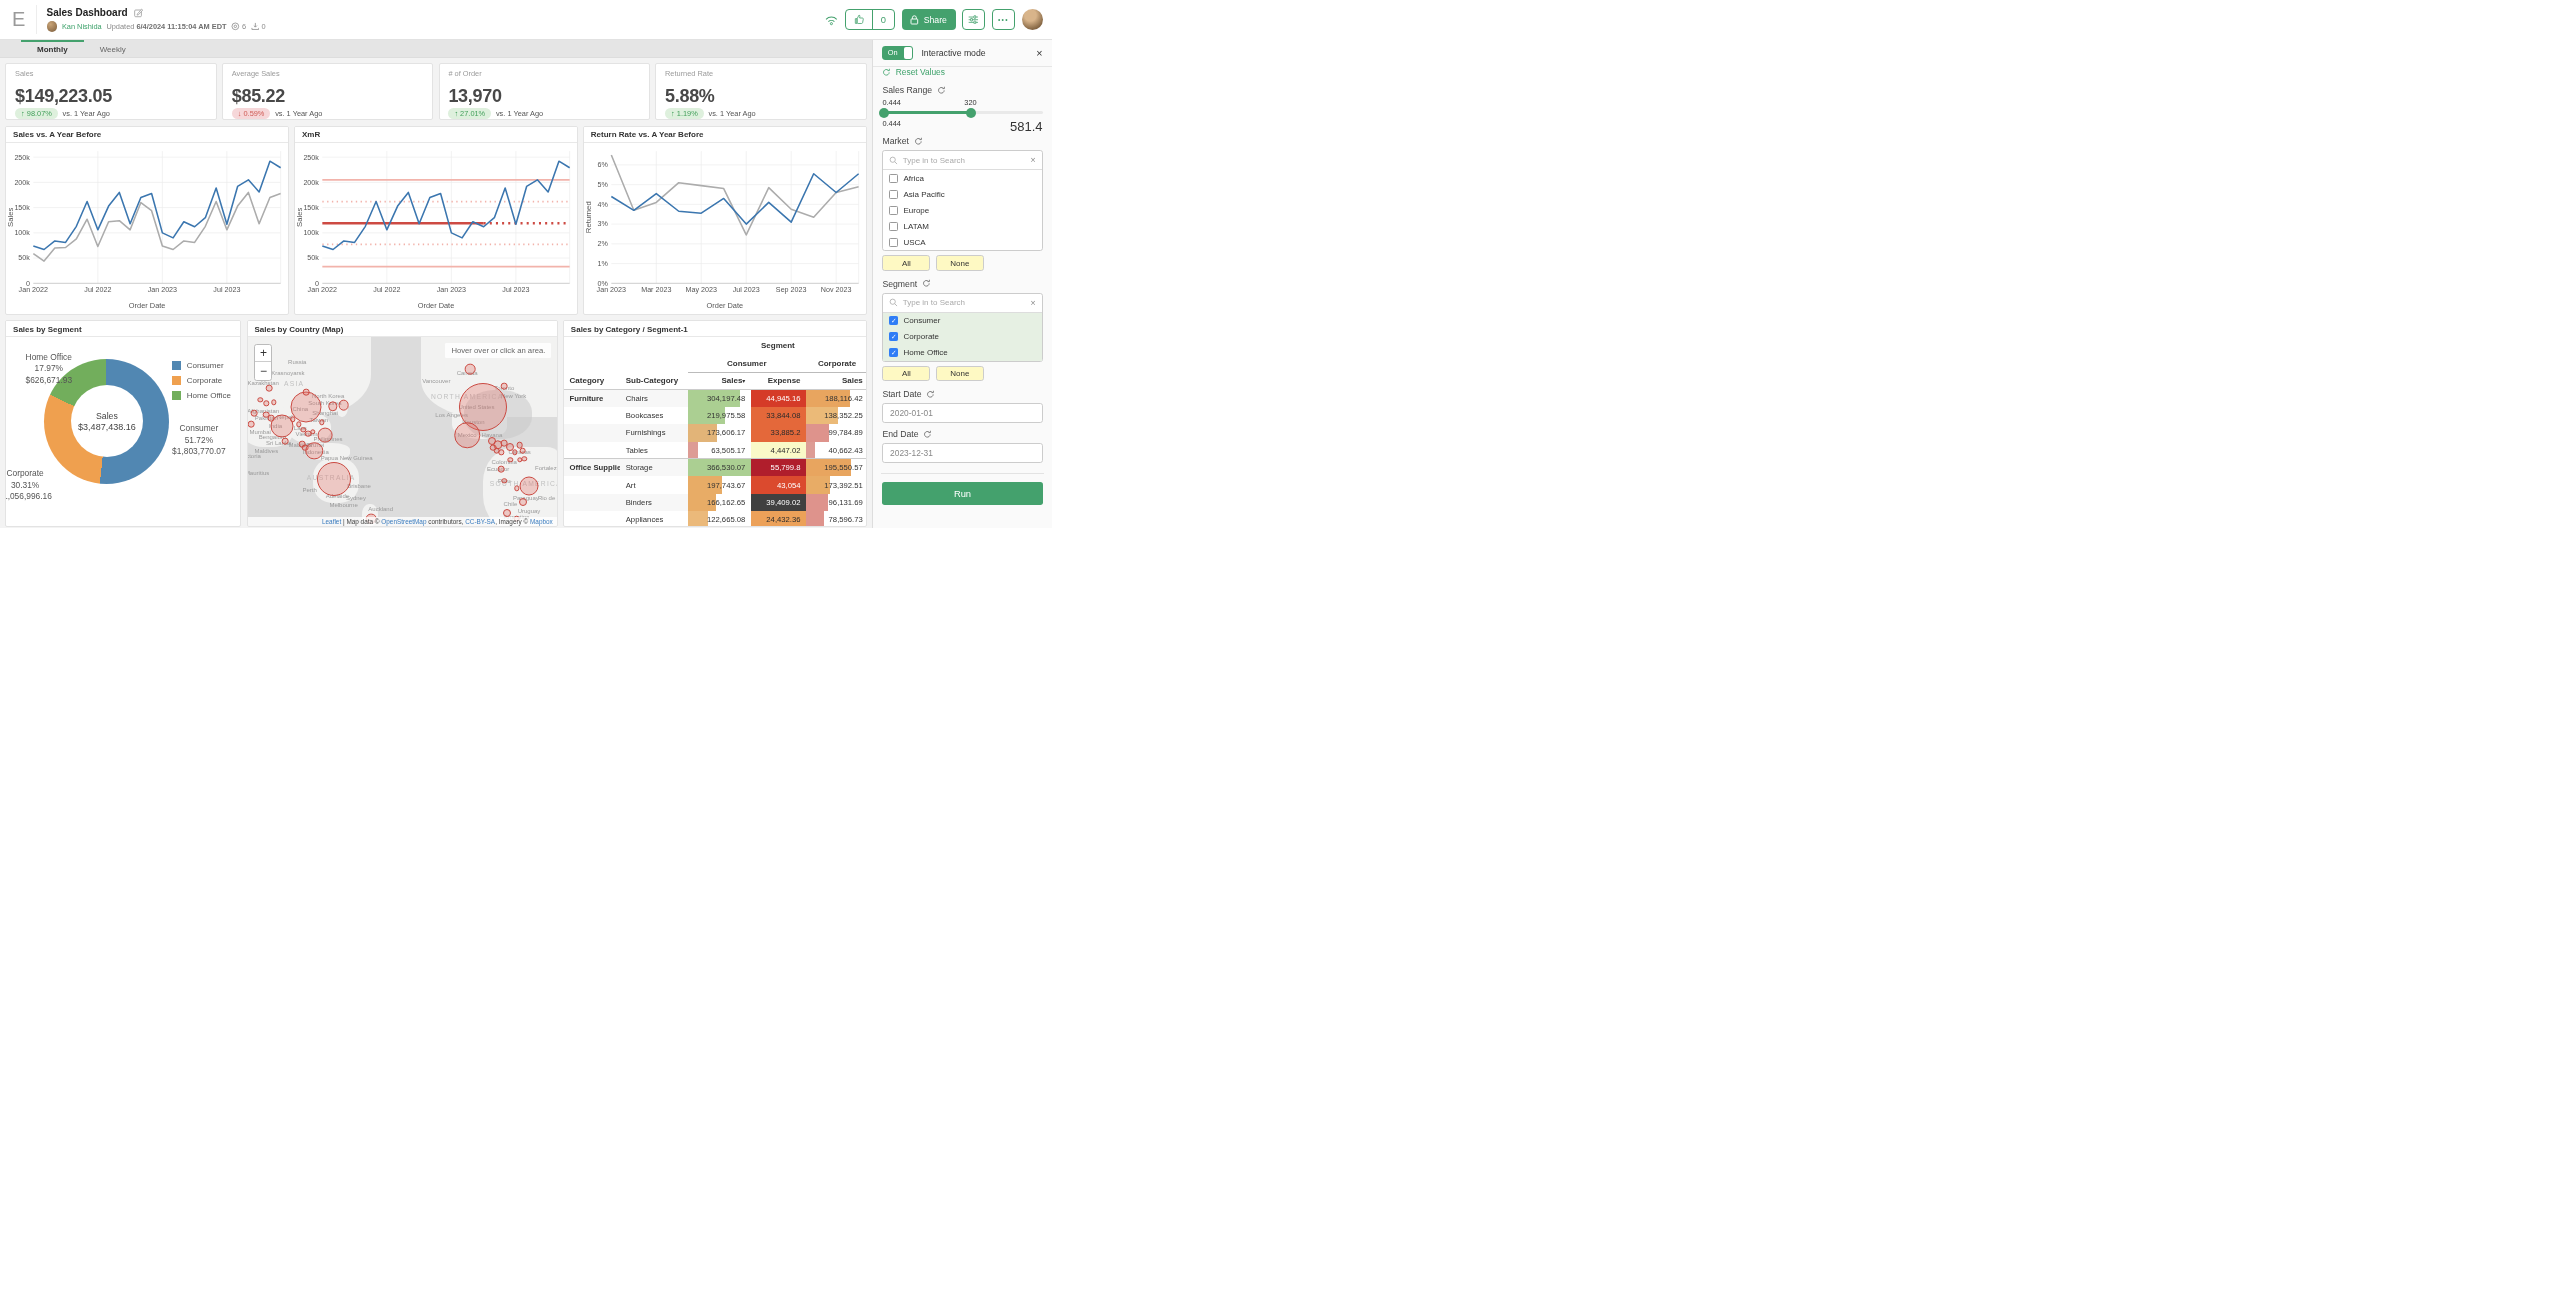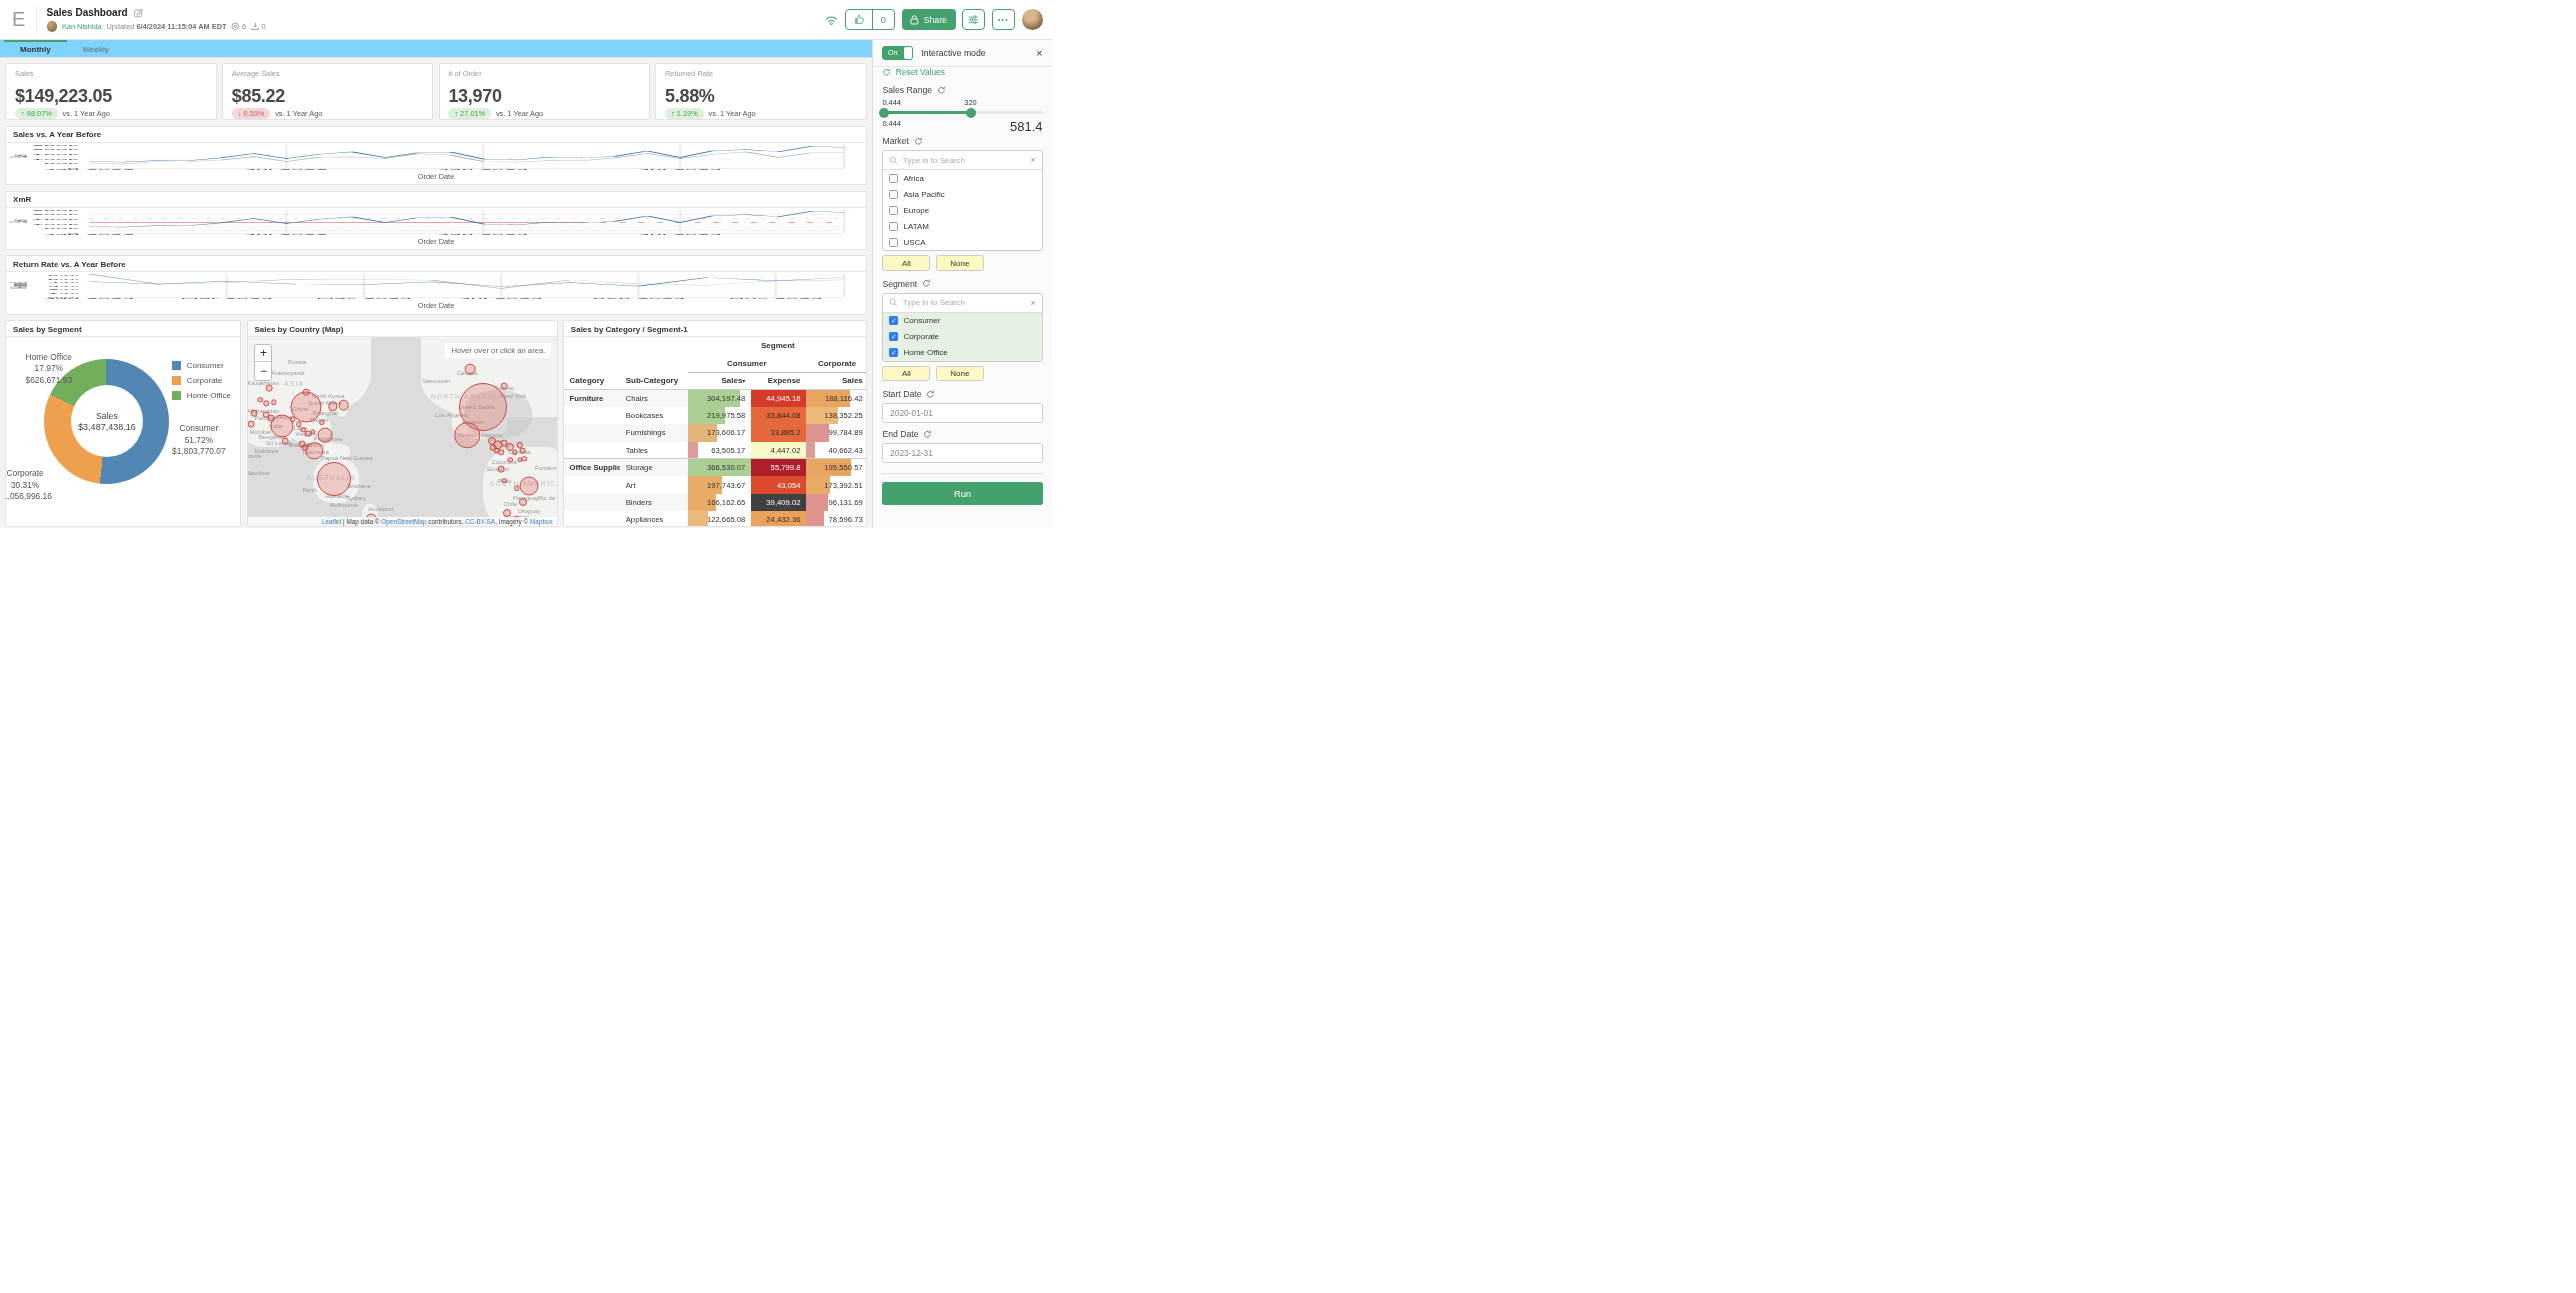--- a/index.html
+++ b/index.html
@@ -25,39 +25,39 @@
   .like-group { display:flex; align-items:stretch; height:21px; border:0.7px solid #44A16D; border-radius:4px; overflow:hidden; color:#44A16D; }
   .like-btn { padding:0 7.4px; display:flex; align-items:center; border-right:0.7px solid #44A16D; }
   .like-count { padding:0 8px; display:flex; align-items:center; font-size:9.4px; }
   .share-btn { height:21.5px; background:#44A16D; color:#fff; border:none; border-radius:4px; padding:0 8.7px; font-size:8.7px; display:flex; align-items:center; gap:4.7px; }
   .sq-btn { width:23px; height:21.5px; border:0.7px solid #44A16D; background:#fff; border-radius:4px; color:#44A16D; display:flex; align-items:center; justify-content:center; font-size:8.7px; letter-spacing:0.7px; }
   .avatar { width:21px; height:21px; border-radius:50%; background:radial-gradient(circle at 40% 30%, #d8b48a 0 30%, #8a6b48 70%, #5e4730); }
 
   
   .content-row { display:flex; height:488px; }
   .main-col { flex:1; display:flex; flex-direction:column; min-width:0; }
-  .tabbar { height:18px; background:#7dd3fc; border-bottom:0.7px solid #ddd; display:flex; padding-left:4px; }
+  .tabbar { height:18px; background:#e5e5e5; border-bottom:0.7px solid #ddd; display:flex; padding-left:21px; }
   .tab { padding:0 16px; display:flex; align-items:center; font-size:8px; color:#666; border-top:2px solid transparent; cursor:pointer; }
   .tab.active { font-weight:bold; color:#333; border-top:2px solid #44A16D; }
   .dashboard { flex:1; background:#f3f3f3; padding:5.4px; overflow:hidden; }
   .card { background:#fff; border:0.7px solid #e3e3e3; border-radius:2px; overflow:hidden; }
   .card-title { padding:3.4px 6.7px 2.7px; font-size:8px; font-weight:bold; color:#333; border-bottom:0.7px solid #e8e8e8; background:#fff; }
 
   
   .kpi-row { display:grid; grid-template-columns:repeat(4,1fr); gap:5.4px; height:57px; margin-bottom:5.4px; }
   .kpi-card { padding:4.7px 8.7px 4px; display:flex; flex-direction:column; }
   .kpi-label { font-size:7.4px; color:#9a9a9a; }
   .kpi-value { font-size:18px; font-weight:bold; color:#484848; letter-spacing:-0.3px; margin-top:8px; line-height:20px; }
   .kpi-delta-row { display:flex; align-items:center; gap:4.7px; font-size:7.4px; color:#555; margin-top:2px; }
   .pill { border-radius:6.7px; padding:0.7px 6px 1.3px; font-size:7.4px; display:inline-flex; gap:2.7px; align-items:center; }
   .pill.up { background:#def0dd; color:#44A05C; }
   .pill.down { background:#f6d7d9; color:#CF5B55; }
 
   
-  .charts-row { display:grid; grid-template-columns:1fr; gap:5.4px; height:189px; margin-bottom:5.4px; }
+  .charts-row { display:grid; grid-template-columns:1fr 1fr 1fr; gap:5.4px; height:189px; margin-bottom:5.4px; }
   .chart-card { display:flex; flex-direction:column; }
   .chart-card svg.plot { flex:1; width:100%; }
   .chart-xlabel { text-align:center; font-size:7.4px; color:#555; padding:0.7px 0 3.4px; }
 
   
   .bottom-row { display:grid; grid-template-columns:236px 311px 1fr; gap:5.4px; height:207px; }
   .donut-card { position:relative; }
   .donut-body { position:relative; height:189px; }
   .donut { position:absolute; left:38px; top:21.5px; width:125px; height:125px; border-radius:50%; }
   .donut-hole { position:absolute; left:50%; top:50%; width:72px; height:72px; border-radius:50%; background:#fff; transform:translate(-50%,-50%); display:flex; flex-direction:column; align-items:center; justify-content:center; }

